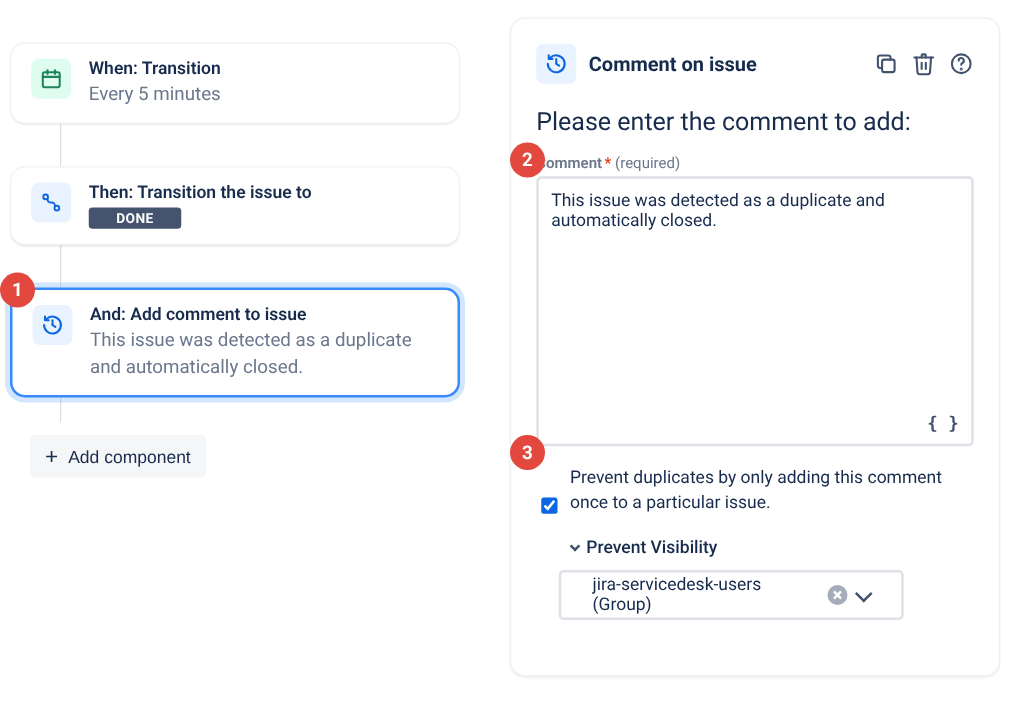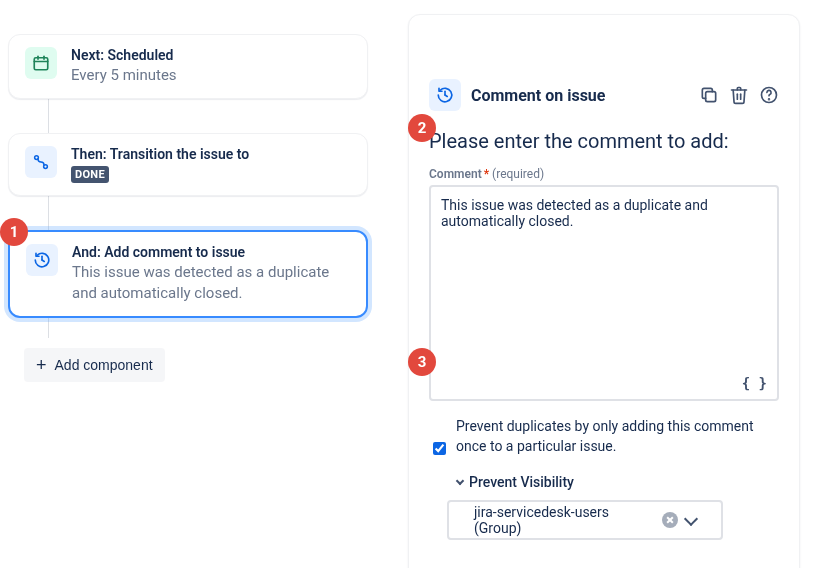--- a/index.html
+++ b/index.html
@@ -40,21 +40,21 @@
   .card-icon.comment { background: #E9F2FF; color: #0C66E4; }
   .card-body { flex: 1; }
   .card-title { font-weight: 600; font-size: 14px; color: #172B4D; }
   .card-sub { font-size: 15px; color: #6B778C; margin-top: 2px; line-height: 1.4; }
   .badge {
     display: inline-block;
     background: #44546F;
     color: #fff;
     font-size: 11px;
     font-weight: 700;
-    padding: 2px 4px;
+    padding: 2px 22px;
     border-radius: 3px;
     margin-top: 4px;
     letter-spacing: 0.3px;
   }
   .connector {
     width: 1px;
     height: 34px;
     background: #DCDFE4;
     margin-left: 40px;
   }
@@ -88,21 +88,20 @@
     border: 1px solid #F0F1F3;
     border-radius: 12px;
     padding: 20px;
     box-shadow: 0 1px 2px rgba(9,30,66,0.08);
   }
   .panel-header {
     display: flex;
     align-items: center;
     gap: 10px;
     margin-bottom: 18px;
-    margin-top: 44px;
   }
   .panel-header .spacer { flex: 1; }
   .panel-header-icon {
     width: 32px; height: 32px;
     background: #E9F2FF;
     border-radius: 6px;
     display: flex; align-items: center; justify-content: center;
     color: #0C66E4;
   }
   .panel-title { font-weight: 700; font-size: 16px; }
@@ -250,21 +249,21 @@
   <div class="card">
     <div class="card-icon green">
       <svg width="18" height="18" viewBox="0 0 24 24" fill="none" stroke="currentColor" stroke-width="2.2" stroke-linecap="round" stroke-linejoin="round">
           <rect x="3" y="5" width="18" height="16" rx="2"></rect>
           <line x1="3" y1="10" x2="21" y2="10"></line>
           <line x1="8" y1="3" x2="8" y2="7"></line>
           <line x1="16" y1="3" x2="16" y2="7"></line>
         </svg>
     </div>
     <div class="card-body">
-      <div class="card-title">Next: Scheduled</div>
+      <div class="card-title">When: Transition</div>
       <div class="card-sub">Every 5 minutes</div>
     </div>
   </div>
 
   <div class="connector"></div>
 
   <div class="card">
     <div class="card-icon blue">
       <svg width="18" height="18" viewBox="0 0 24 24" fill="none" stroke="currentColor" stroke-width="2" stroke-linecap="round" stroke-linejoin="round">
           <circle cx="6" cy="6" r="2.5"></circle>

